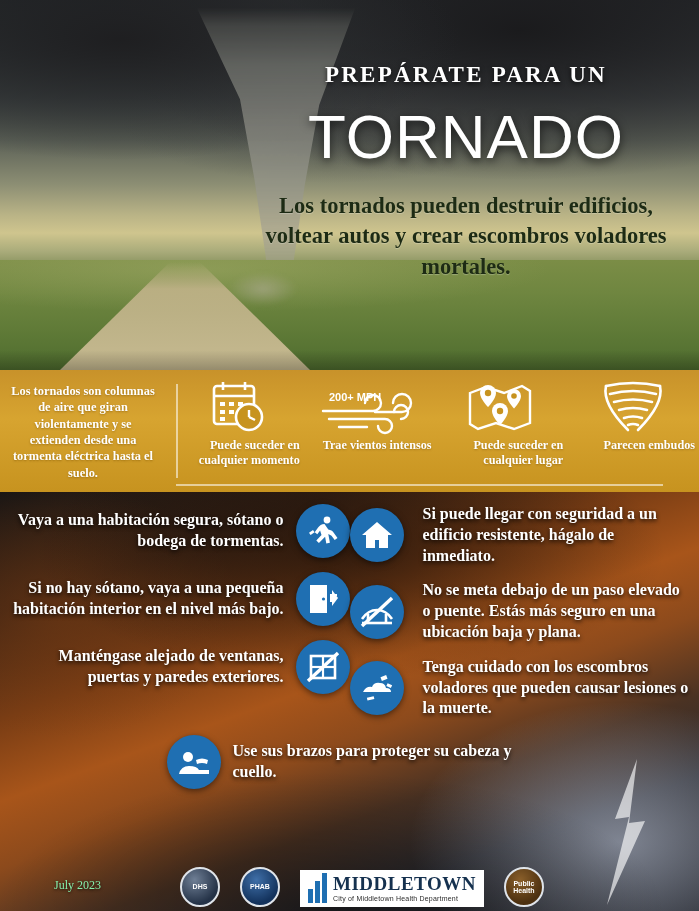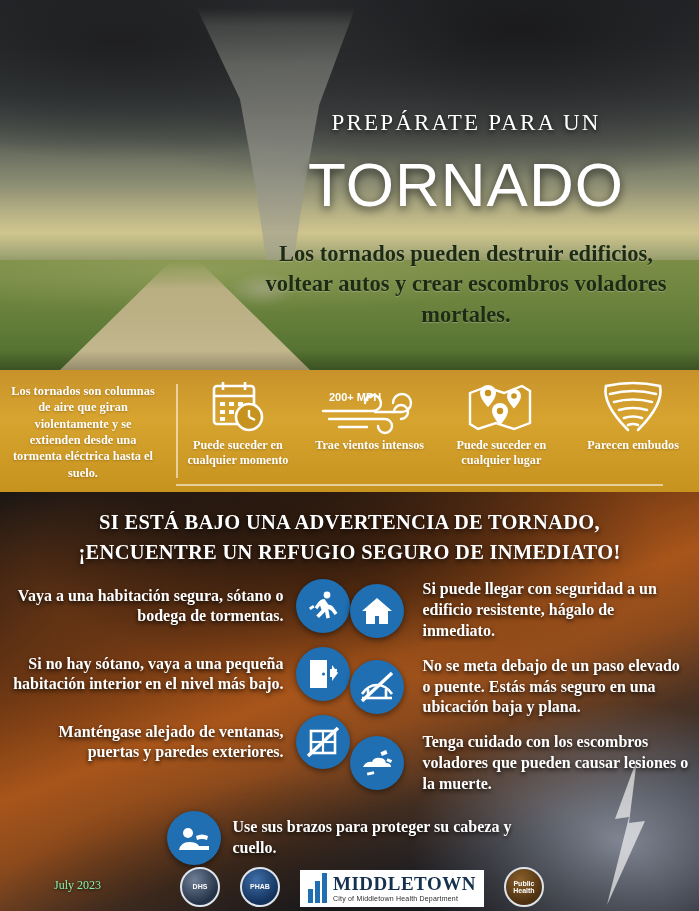--- a/index.html
+++ b/index.html
@@ -70,23 +70,22 @@
   }
   .hero-fade-bottom {
     position: absolute; left: 0; bottom: 0; width: 100%; height: 20px;
     background: linear-gradient(to bottom, rgba(0,0,0,0), rgba(0,0,0,0.25));
   }
 
   .hero-text { position: absolute; right: 18px; top: 62px; width: 430px; text-align: center; }
   .kicker {
     font-family: "Liberation Serif", serif;
     font-size: 23px; letter-spacing: 2.2px; color: #ffffff;
-    font-weight: normal;
+    font-weight: bold;
     text-shadow: 0 2px 5px rgba(0,0,0,0.75);
-    margin-top: 48px;
   }
   .title {
     font-family: "Liberation Sans", sans-serif;
     font-size: 62px; font-weight: normal; color: #ffffff;
     letter-spacing: 1px; line-height: 1.05; margin-top: 16px;
     text-shadow: 0 3px 10px rgba(0,0,0,0.65);
   }
   .hero-sub {
     font-family: "Liberation Serif", serif;
     font-size: 22.5px; font-weight: bold; color: #1d2b14;
@@ -108,21 +107,21 @@
     text-shadow: 0 1px 2px rgba(120,80,0,0.5);
   }
   .band-items { flex: 1; display: flex; align-items: flex-start; padding-top: 6px; }
   .band-item {
     flex: 1; text-align: center; color: #ffffff;
     font-family: "Liberation Serif", serif; font-weight: bold;
     font-size: 12.2px; line-height: 1.25;
     padding: 0 4px;
   }
   .band-icon { height: 62px; display: flex; align-items: center; justify-content: center; }
-  .band-item span { display: block; text-shadow: 0 1px 2px rgba(120,80,0,0.45); }
+  .band-item span { display: block; text-shadow: 0 1px 2px rgba(120,80,0,0.45); text-align: right; }
   .band-divider {
     position: absolute; left: 176px; top: 14px; width: 2px; height: 94px;
     background: rgba(255,255,255,0.55);
   }
   .band-underline {
     position: absolute; left: 176px; right: 36px; bottom: 6px; height: 2px;
     background: rgba(255,255,255,0.55);
   }
 
   
@@ -339,24 +338,20 @@
     </div>
     <div class="band-underline"></div>
   </div>
 
   <div class="lower">
     <div class="lower-bg"></div>
     <svg class="bolt" viewBox="0 0 80 150">
       <path d="M52 2 L30 62 L44 60 L22 148 L60 64 L44 66 Z" fill="rgba(255,255,255,0.75)"></path>
     </svg>
 
-    <div class="lower-head">
-      <div>SI ESTÁ BAJO UNA ADVERTENCIA DE TORNADO,</div>
-      <div>¡ENCUENTRE UN REFUGIO SEGURO DE INMEDIATO!</div>
-    </div>
 
     <div class="cols">
 
       <div class="col left">
 
         <div class="tip">
           <div class="tip-text">Vaya a una habitación segura, sótano o bodega de tormentas.</div>
           <div class="circle">
             <svg width="34" height="34" viewBox="0 0 34 34">
               <g fill="#ffffff">

